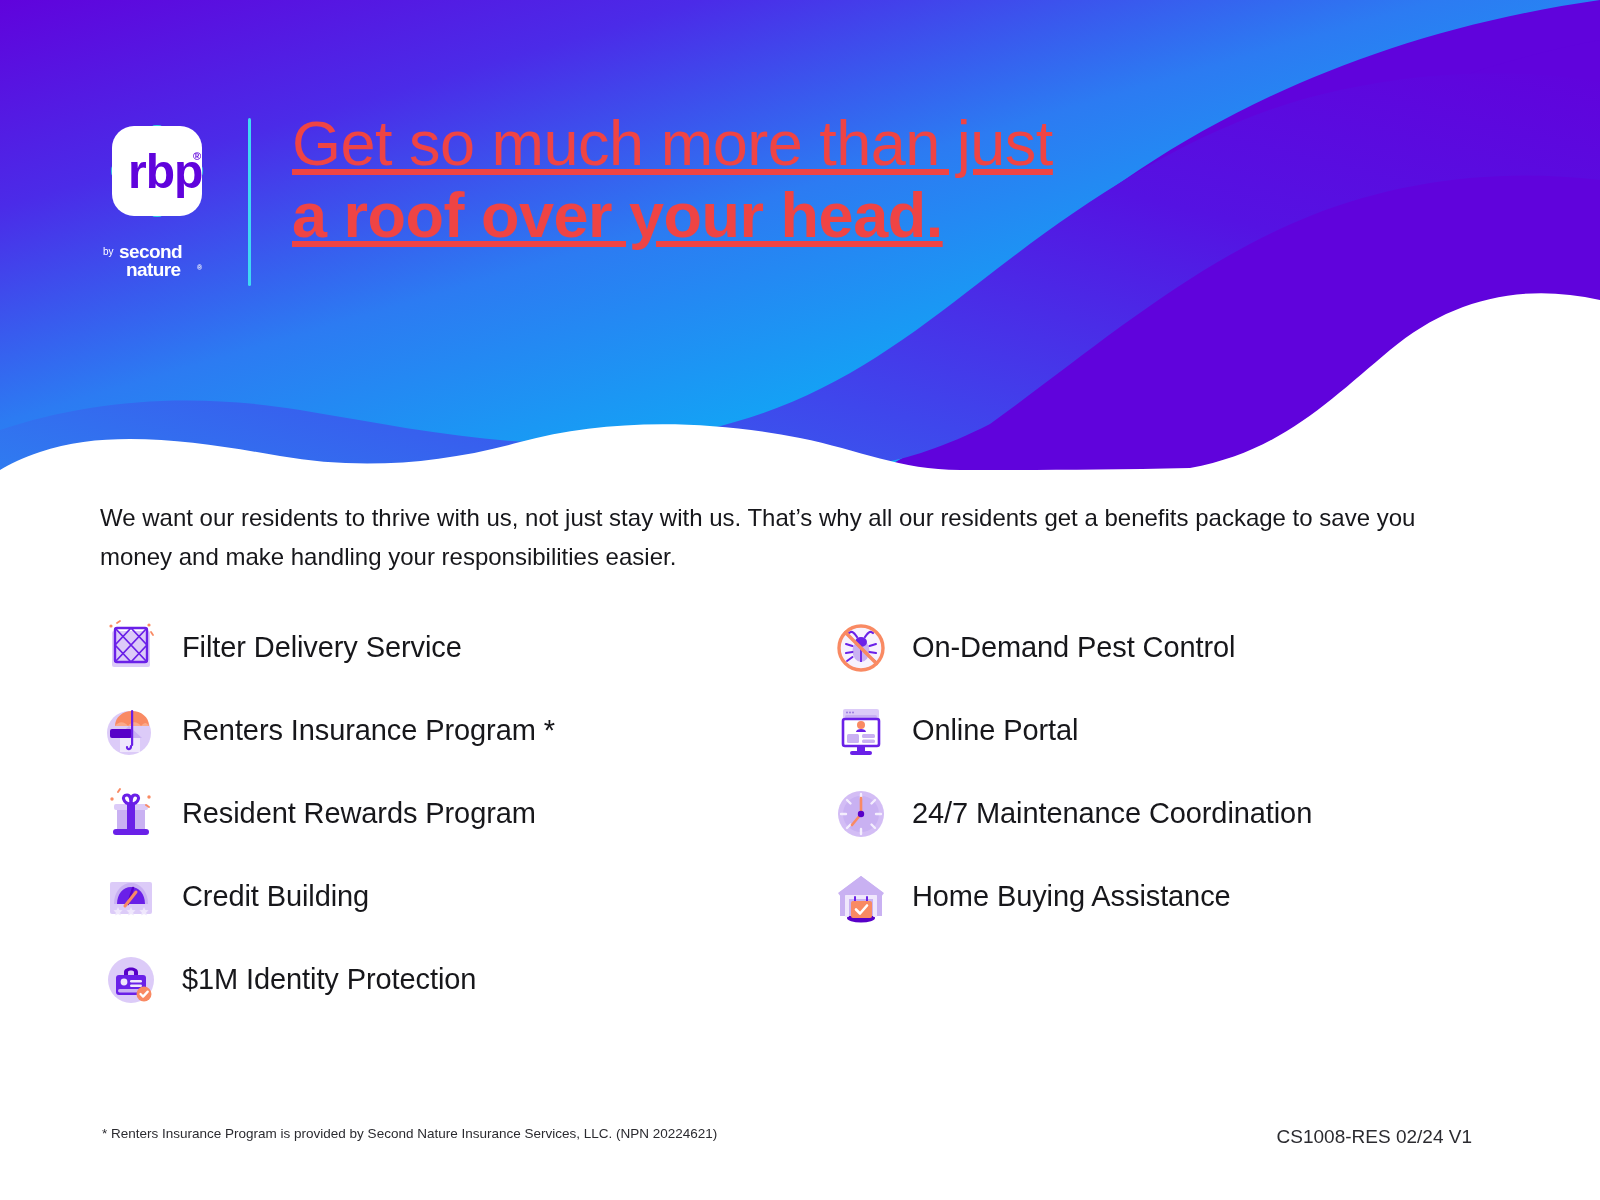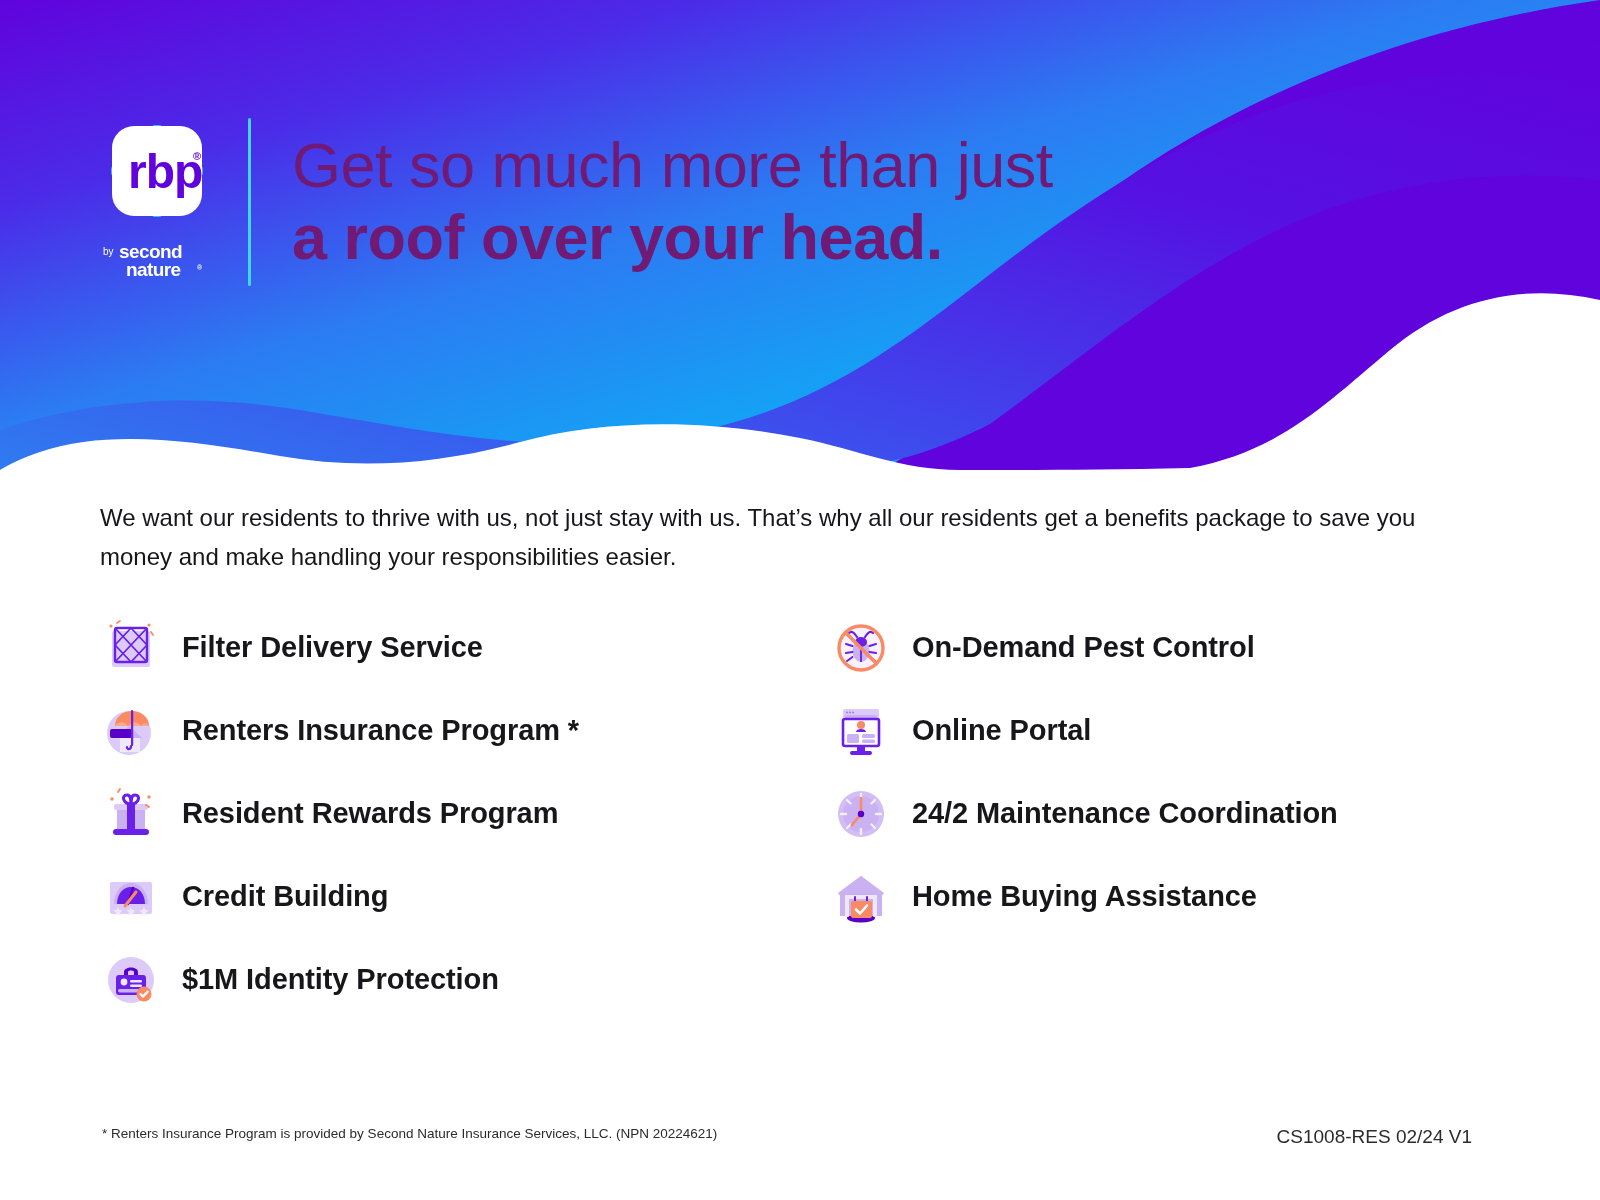--- a/index.html
+++ b/index.html
@@ -35,22 +35,22 @@
     color:#ffffff;
   }
   .logo-by svg{ display:block; width:112px; height:42px; margin:0 auto; }
 
   .divider{
     position:absolute; left:248px; top:118px;
     width:3px; height:168px; background:#3fd8f4; border-radius:2px;
   }
 
   .headline{
-    position:absolute; left:292px; top:130px; width:1000px;
-    color:#701a75; letter-spacing:-0.5px;
+    position:absolute; left:292px; top:108px; width:1000px;
+    color:#ef4444; letter-spacing:-0.5px;text-decoration:underline;
   }
   .headline .l1{
     display:block; font-size:63px; line-height:70px; font-weight:400;
   }
   .headline .l2{
     display:block; font-size:63px; line-height:74px; font-weight:700;
   }
 
   
   .intro{
@@ -69,21 +69,21 @@
   .benefit{
     display:flex; align-items:center; height:83px;
   }
   .benefit-icon{
     width:62px; height:62px; flex:0 0 62px;
     display:flex; align-items:center; justify-content:center;
     margin-right:20px;
   }
   .benefit-icon svg{ display:block; width:58px; height:58px; }
   .benefit-label{
-    font-size:29px; color:#17171b; font-weight:700; white-space:nowrap;
+    font-size:29px; color:#17171b; font-weight:400; white-space:nowrap;
     letter-spacing:-0.1px;
   }
 
   
   .footer-left{
     position:absolute; left:102px; top:1126px;
     font-size:13.5px; color:#2b2b30; font-weight:400;
   }
   .footer-right{
     position:absolute; right:128px; top:1126px;
@@ -332,21 +332,21 @@
             <path d="M15 15 L18.5 18.5"></path>
               <path d="M39.5 39.5 L43 43"></path>
             <path d="M43 15 L39.5 18.5"></path>
               <path d="M18.5 39.5 L15 43"></path>
           </g>
           <path d="M29 29 L29 13" stroke="#F98A63" stroke-width="2.6" stroke-linecap="round"></path>
           <path d="M29 29 L20 40" stroke="#F98A63" stroke-width="2.6" stroke-linecap="round"></path>
           <circle cx="29" cy="29" r="3.2" fill="#5800C8"></circle>
         </svg>
       </span>
-      <span class="benefit-label">24/2 Maintenance Coordination</span>
+      <span class="benefit-label">24/7 Maintenance Coordination</span>
     </div>
 
 
     <div class="benefit">
       <span class="benefit-icon">
         <svg viewBox="0 0 58 58">
           <ellipse cx="29" cy="50" rx="14" ry="4.5" fill="#5800C8"></ellipse>
           <path d="M29 8 L50 24 L50 48 L8 48 L8 24 Z" fill="#C9B1F2"></path>
           <path d="M29 8 L52 25 L49 29 L29 14 L9 29 L6 25 Z" fill="#C9B1F2"></path>
           <rect x="13" y="27" width="4" height="22" rx="1" fill="#EFE7FC"></rect>

